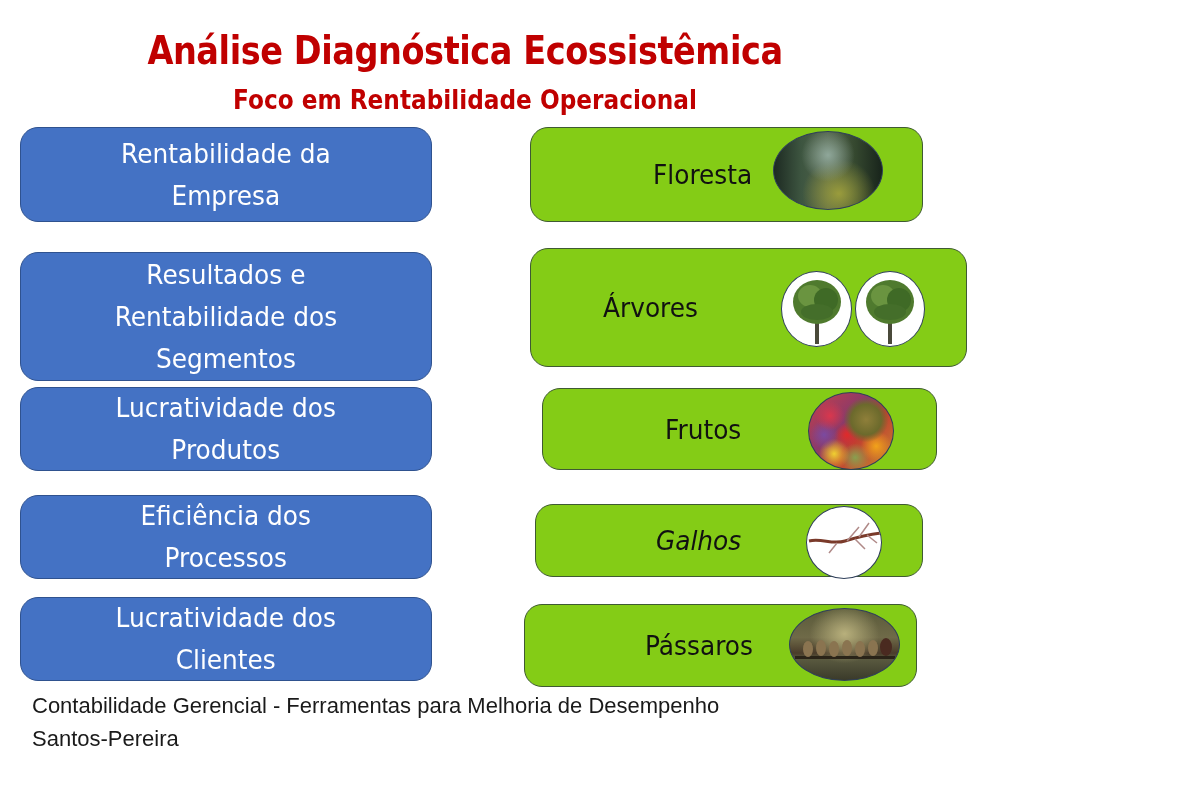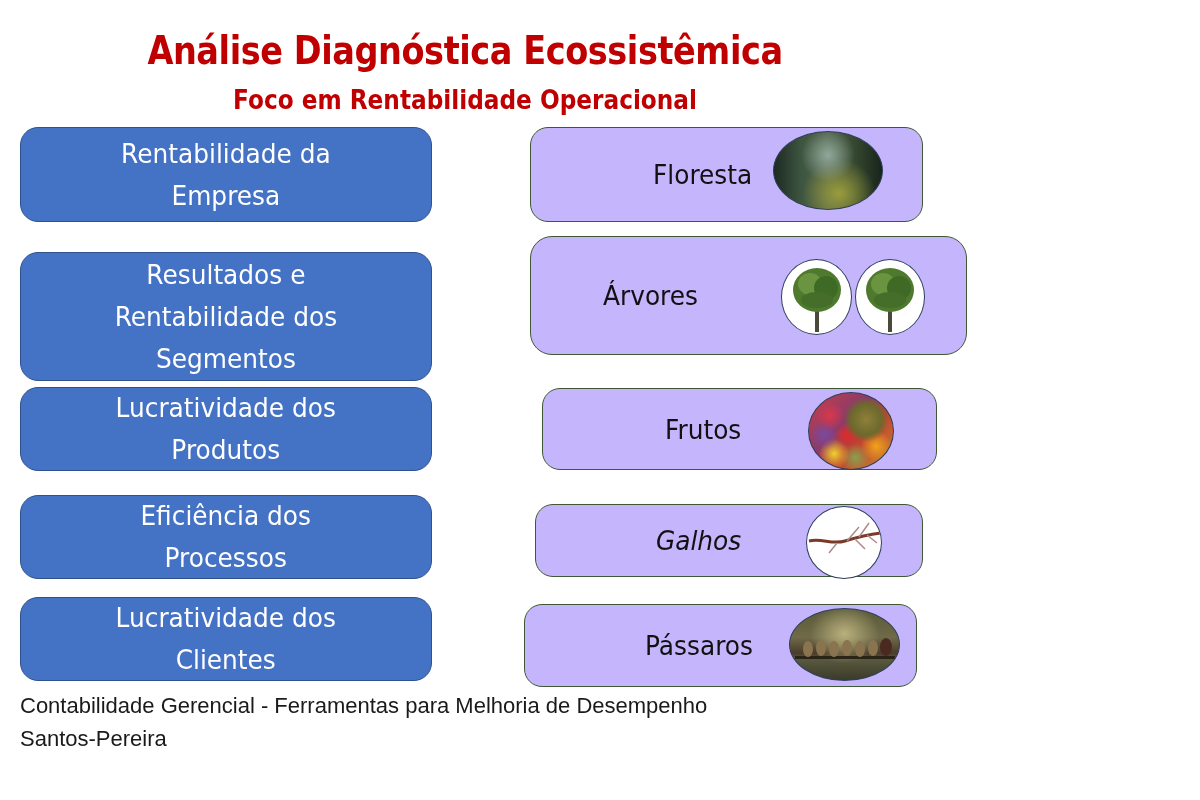--- a/index.html
+++ b/index.html
@@ -23,21 +23,21 @@
       display:flex; align-items:center;
     }
     .blue {
       background:#4472c4; border:1.5px solid #2f528f; color:#ffffff;
       justify-content:center; text-align:center;
       font-size:27px; line-height:42px;
       font-family:"DejaVu Sans", sans-serif;
     }
     .blue span { display:block; transform:scaleX(0.92); }
     .green {
-      background:#c4b5fd; border:1.5px solid #3f5a33; color:#111111;
+      background:#84cc16; border:1.5px solid #3f5a33; color:#111111;
       font-size:27px; font-family:"DejaVu Sans", sans-serif;
     }
     .green .lbl { position:absolute; transform:scaleX(0.92); transform-origin:left center; }
     .pic {
       position:absolute; box-sizing:border-box; border-radius:50%;
       border:1.5px solid #2f3f5a; overflow:hidden;
     }
     .forest {
       background:
         radial-gradient(ellipse at 50% 30%, #8fa79a 0%, rgba(120,140,120,0) 35%),
@@ -56,21 +56,21 @@
         radial-gradient(circle at 55% 85%, #88a050 0%, rgba(0,0,0,0) 18%),
         linear-gradient(135deg, #c8404a, #8a3a6a 40%, #c04030 60%, #c88a30);
     }
     .branch { background:#ffffff; }
     .birds {
       background:
         radial-gradient(ellipse at 50% 35%, #b8b07c 0%, rgba(160,150,100,0) 45%),
         linear-gradient(180deg, #5a5a3a 0%, #6f6a48 40%, #4a3c2a 62%, #5a5a40 70%, #3a3a2a 100%);
     }
     .citation {
-      position:absolute; left:20px; top:690px; width:960px;
+      position:absolute; left:32px; top:690px; width:960px;
       font-size:22px; line-height:32.5px; color:#1a1a1a;
       font-family:"Liberation Sans", sans-serif;
     }
   </style>
 </head>
 <body>
 
 <div class="title">Análise Diagnóstica Ecossistêmica</div>
 <div class="subtitle">Foco em Rentabilidade Operacional</div>
 
@@ -104,21 +104,21 @@
       <span>Lucratividade dos</span>
       <span>Clientes</span>
     </div>
 </div>
 
 <div class="box green" style="left:530px;top:127px;width:393px;height:95px;">
   <span class="lbl" style="left:122px;">Floresta</span>
   <div class="pic forest" style="left:242px;top:3px;width:110px;height:79px;"></div>
 </div>
 
-<div class="box green" style="left:530px;top:236px;width:437px;height:119px;border-radius:22px;">
+<div class="box green" style="left:530px;top:248px;width:437px;height:119px;">
   <span class="lbl" style="left:72px;">Árvores</span>
   <div class="pic tree-circle" style="left:250px;top:22px;width:71px;height:76px;">
     <svg width="71" height="76" viewBox="0 0 71 76">
       <rect x="33" y="42" width="4" height="30" fill="#4a4a3a"></rect>
       <ellipse cx="35" cy="30" rx="24" ry="22" fill="#4f7a2e"></ellipse>
       <ellipse cx="28" cy="24" rx="12" ry="11" fill="#6a9440"></ellipse>
       <ellipse cx="44" cy="28" rx="12" ry="12" fill="#3f6a26"></ellipse>
       <ellipse cx="35" cy="40" rx="16" ry="8" fill="#446e2a"></ellipse>
     </svg>
   </div>

